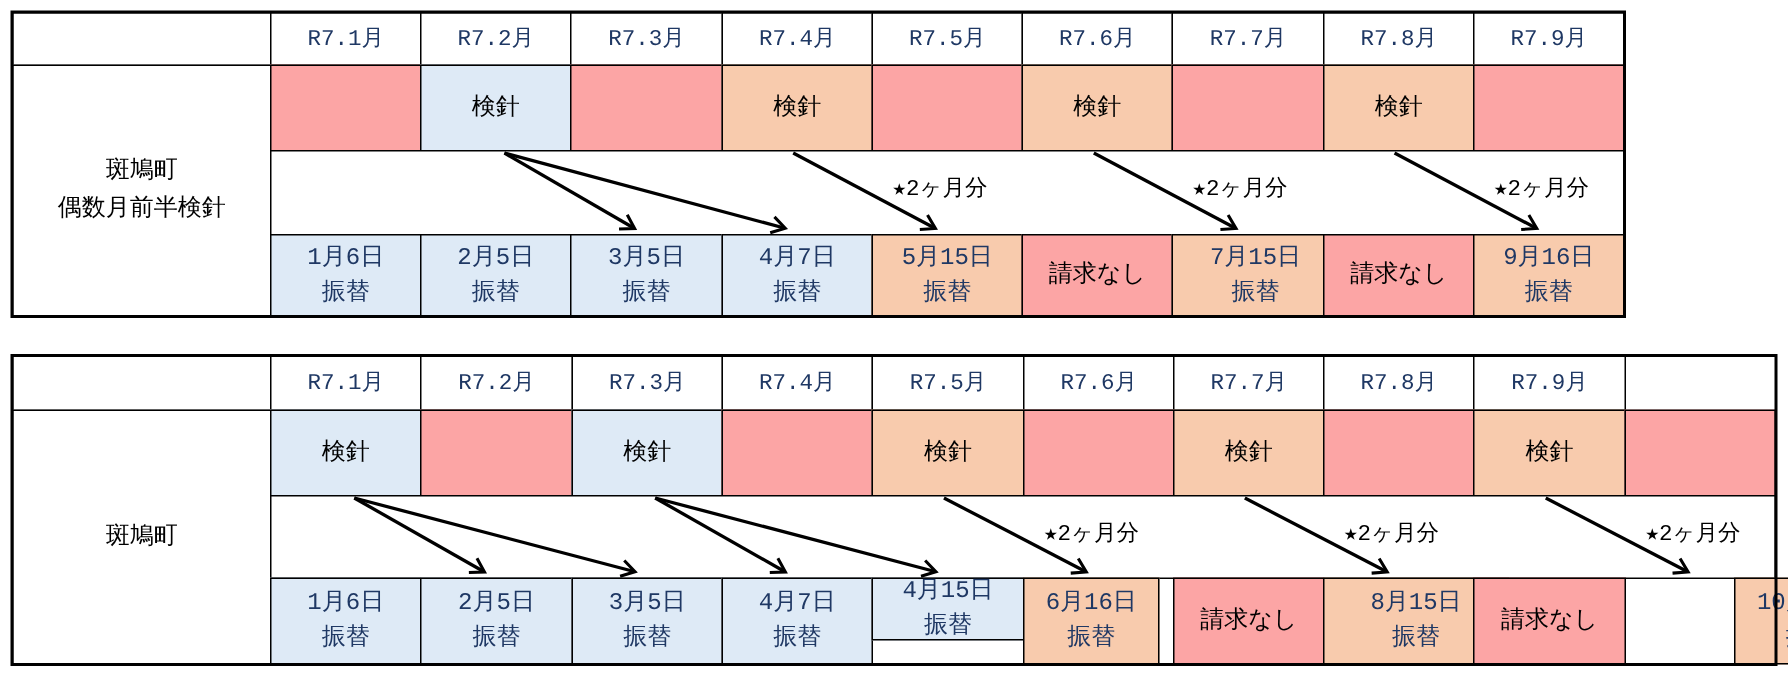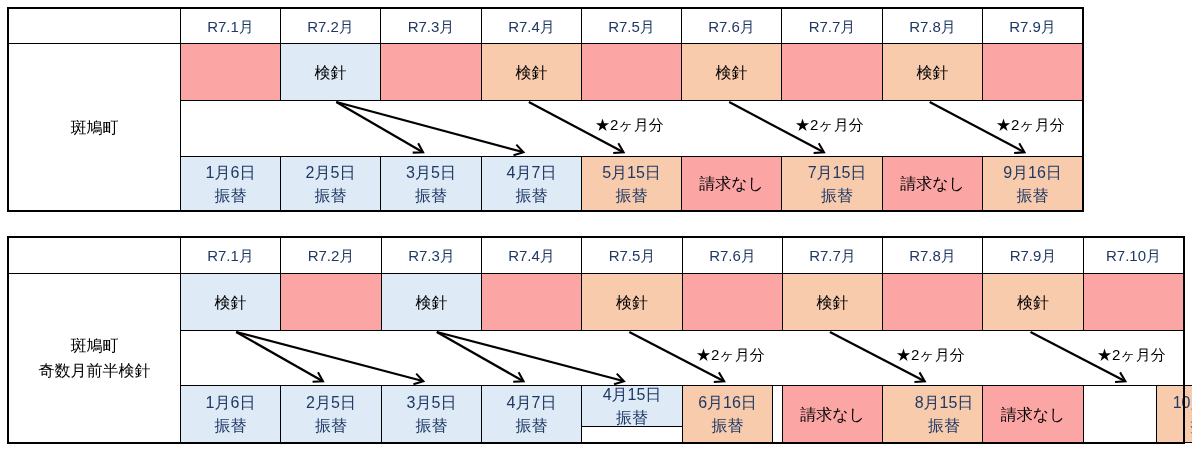--- a/index.html
+++ b/index.html
@@ -1,18 +1,18 @@
 <!DOCTYPE html>
 <html><head>
 <meta charset="utf-8">
 <style>
   html,body{margin:0;padding:0;background:#fff;}
   #canvas{
     position:relative;width:1192px;height:452px;background:#fff;
-    font-family:Liberation Sans, sans-serif;overflow:hidden;
+    font-family:Liberation Mono, monospace;overflow:hidden;
   }
   .cell{
     position:absolute;box-sizing:border-box;border:1px solid var(--border);
     display:flex;flex-direction:column;align-items:center;justify-content:center;
     text-align:center;font-size:16px;color:var(--body-text);line-height:23px;background:#fff;
   }
   .month{color:var(--month-text);font-size:15px;}
   .date{color:var(--date-text);}
   .nobill{color:var(--body-text);}
   .fill-blue{background:var(--blue-fill);}
@@ -34,20 +34,21 @@
     <div class="cell month" style="left: 280px; top: 8px; width: 101px; height: 36px;">R7.2月</div>
     <div class="cell month" style="left: 380px; top: 8px; width: 102px; height: 36px;">R7.3月</div>
     <div class="cell month" style="left: 481px; top: 8px; width: 101px; height: 36px;">R7.4月</div>
     <div class="cell month" style="left: 581px; top: 8px; width: 101px; height: 36px;">R7.5月</div>
     <div class="cell month" style="left: 681px; top: 8px; width: 101px; height: 36px;">R7.6月</div>
     <div class="cell month" style="left: 781px; top: 8px; width: 102px; height: 36px;">R7.7月</div>
     <div class="cell month" style="left: 882px; top: 8px; width: 101px; height: 36px;">R7.8月</div>
     <div class="cell month" style="left: 982px; top: 8px; width: 101px; height: 36px;">R7.9月</div>
     <div class="cell label-cell" style="left: 8px; top: 43px; width: 173px; height: 168px;">
       <div>斑鳩町</div>
+      <div>偶数月前半検針</div>
     </div>
     <div class="cell fill-white" style="left: 180px; top: 43px; width: 101px; height: 58px;"></div>
     <div class="cell fill-blue" style="left: 280px; top: 43px; width: 101px; height: 58px;">検針</div>
     <div class="cell fill-white" style="left: 380px; top: 43px; width: 102px; height: 58px;"></div>
     <div class="cell fill-orange" style="left: 481px; top: 43px; width: 101px; height: 58px;">検針</div>
     <div class="cell fill-white" style="left: 581px; top: 43px; width: 101px; height: 58px;"></div>
     <div class="cell fill-orange" style="left: 681px; top: 43px; width: 101px; height: 58px;">検針</div>
     <div class="cell fill-white" style="left: 781px; top: 43px; width: 102px; height: 58px;"></div>
     <div class="cell fill-orange" style="left: 882px; top: 43px; width: 101px; height: 58px;">検針</div>
     <div class="cell fill-white" style="left: 982px; top: 43px; width: 101px; height: 58px;"></div>
@@ -93,24 +94,22 @@
     <div class="cell" style="left: 8px; top: 237px; width: 173px; height: 37px;"></div>
     <div class="cell month" style="left: 180px; top: 237px; width: 101px; height: 37px;">R7.1月</div>
     <div class="cell month" style="left: 280px; top: 237px; width: 102px; height: 37px;">R7.2月</div>
     <div class="cell month" style="left: 381px; top: 237px; width: 101px; height: 37px;">R7.3月</div>
     <div class="cell month" style="left: 481px; top: 237px; width: 101px; height: 37px;">R7.4月</div>
     <div class="cell month" style="left: 581px; top: 237px; width: 102px; height: 37px;">R7.5月</div>
     <div class="cell month" style="left: 682px; top: 237px; width: 101px; height: 37px;">R7.6月</div>
     <div class="cell month" style="left: 782px; top: 237px; width: 101px; height: 37px;">R7.7月</div>
     <div class="cell month" style="left: 882px; top: 237px; width: 101px; height: 37px;">R7.8月</div>
     <div class="cell month" style="left: 982px; top: 237px; width: 102px; height: 37px;">R7.9月</div>
-    <div class="cell month" style="left: 1083px; top: 237px; width: 101px; height: 37px;">R7.10月</div>
     <div class="cell label-cell" style="left: 8px; top: 273px; width: 173px; height: 170px;">
       <div>斑鳩町</div>
-      <div>奇数月前半検針</div>
     </div>
     <div class="cell fill-blue" style="left: 180px; top: 273px; width: 101px; height: 58px;">検針</div>
     <div class="cell fill-white" style="left: 280px; top: 273px; width: 102px; height: 58px;"></div>
     <div class="cell fill-blue" style="left: 381px; top: 273px; width: 101px; height: 58px;">検針</div>
     <div class="cell fill-white" style="left: 481px; top: 273px; width: 101px; height: 58px;"></div>
     <div class="cell fill-orange" style="left: 581px; top: 273px; width: 102px; height: 58px;">検針</div>
     <div class="cell fill-white" style="left: 682px; top: 273px; width: 101px; height: 58px;"></div>
     <div class="cell fill-orange" style="left: 782px; top: 273px; width: 101px; height: 58px;">検針</div>
     <div class="cell fill-white" style="left: 882px; top: 273px; width: 101px; height: 58px;"></div>
     <div class="cell fill-orange" style="left: 982px; top: 273px; width: 102px; height: 58px;">検針</div>

